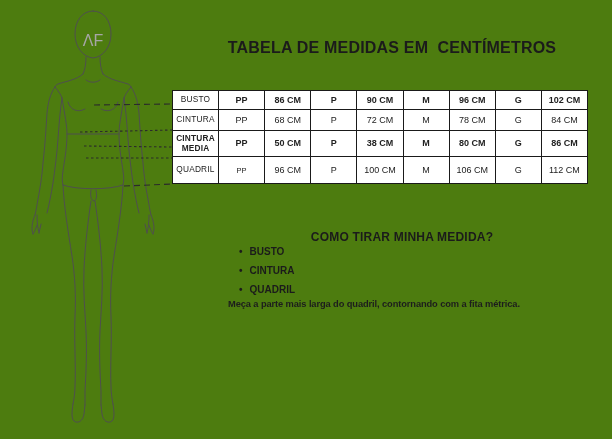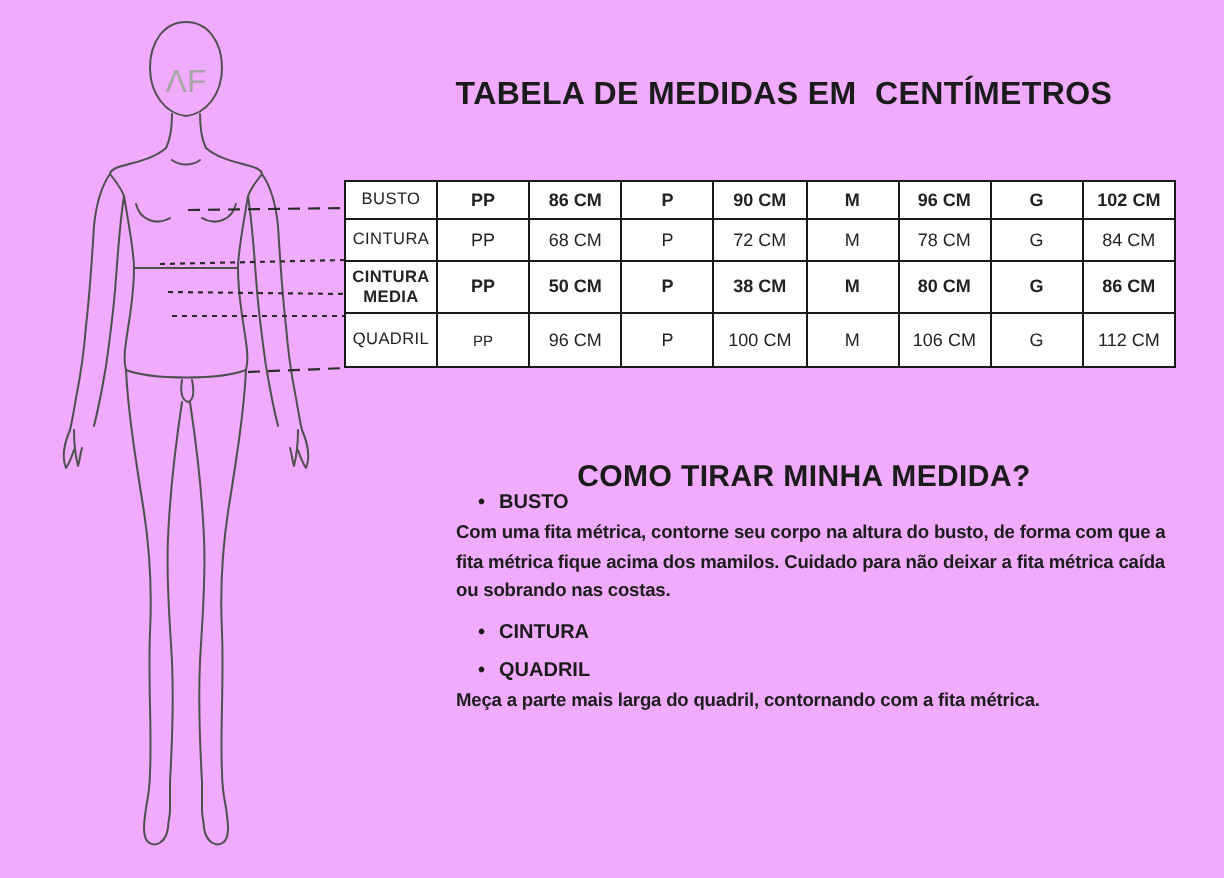--- a/index.html
+++ b/index.html
@@ -1,18 +1,18 @@
 <!DOCTYPE html>
 <html><head>
 <meta charset="utf-8">
 <style>
   * { margin:0; padding:0; box-sizing:border-box; }
   html,body { background:#ffffff; }
   .page {
-    position:relative; width:612px; height:439px; background:#f0abfc;
+    position:relative; width:612px; height:439px; background:#4d7c0f;
     font-family:"Liberation Sans", sans-serif; color:#1d1d1d; overflow:hidden;
   }
   .croquis { position:absolute; left:0; top:0; }
 
   .page-title {
     position:absolute; left:180px; right:8px; top:39px;
     text-align:center; font-size:16px; font-weight:bold;
     letter-spacing:0.2px; color:#1b1b1b; white-space:pre;
   }
 
@@ -30,21 +30,21 @@
   table.size-table tr.hdr td.val { font-weight:bold; }
   table.size-table tr:nth-child(1) { height:19px; }
   table.size-table tr:nth-child(2) { height:21px; }
   table.size-table tr:nth-child(3) { height:26px;font-weight:bold; }
   table.size-table tr:nth-child(4) { height:27px; }
   table.size-table tr:nth-child(5) { height:21px; }
   table.size-table tr:nth-child(4) td:nth-child(2) { font-size:7.5px; }
 
   .section-heading {
     position:absolute; left:200px; right:8px; top:230px;
-    text-align:center; font-size:15px; font-weight:bold;
+    text-align:center; font-size:12px; font-weight:bold;
     letter-spacing:0.2px; color:#1b1b1b;
   }
 
   .instr-list { position:absolute; left:228px; top:246px; width:356px; }
   .instr-item { margin-bottom:8px; }
   .instr-term-row {
     display:flex; gap:7px; align-items:baseline; padding-left:11px;
     font-size:10px; font-weight:bold; margin-bottom:2px; color:#1b1b1b;
   }
   .instr-term-row .bullet { font-size:10px; }
@@ -150,21 +150,20 @@
   </table>
 
   <h2 class="section-heading">COMO TIRAR MINHA MEDIDA?</h2>
 
   <div class="instr-list">
       <div class="instr-item">
         <div class="instr-term-row">
           <span class="bullet">•</span>
           <span>BUSTO</span>
         </div>
-        <div class="instr-text">Com uma fita métrica, contorne seu corpo na altura do busto, de forma com que a fita métrica fique acima dos mamilos. Cuidado para não deixar a fita métrica caída ou sobrando nas costas.</div>
       </div>
       <div class="instr-item">
         <div class="instr-term-row">
           <span class="bullet">•</span>
           <span>CINTURA</span>
         </div>
       </div>
       <div class="instr-item">
         <div class="instr-term-row">
           <span class="bullet">•</span>

